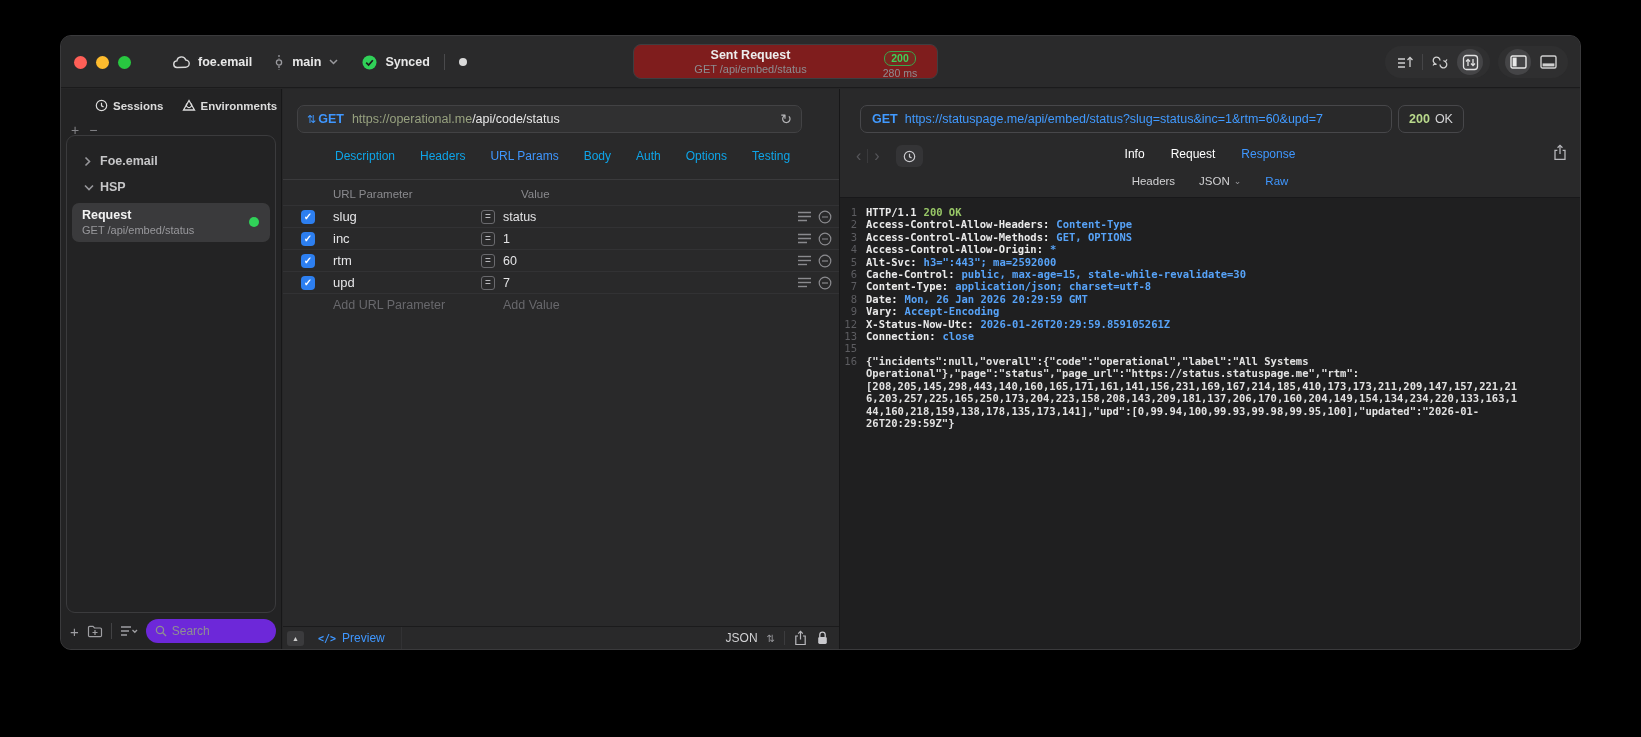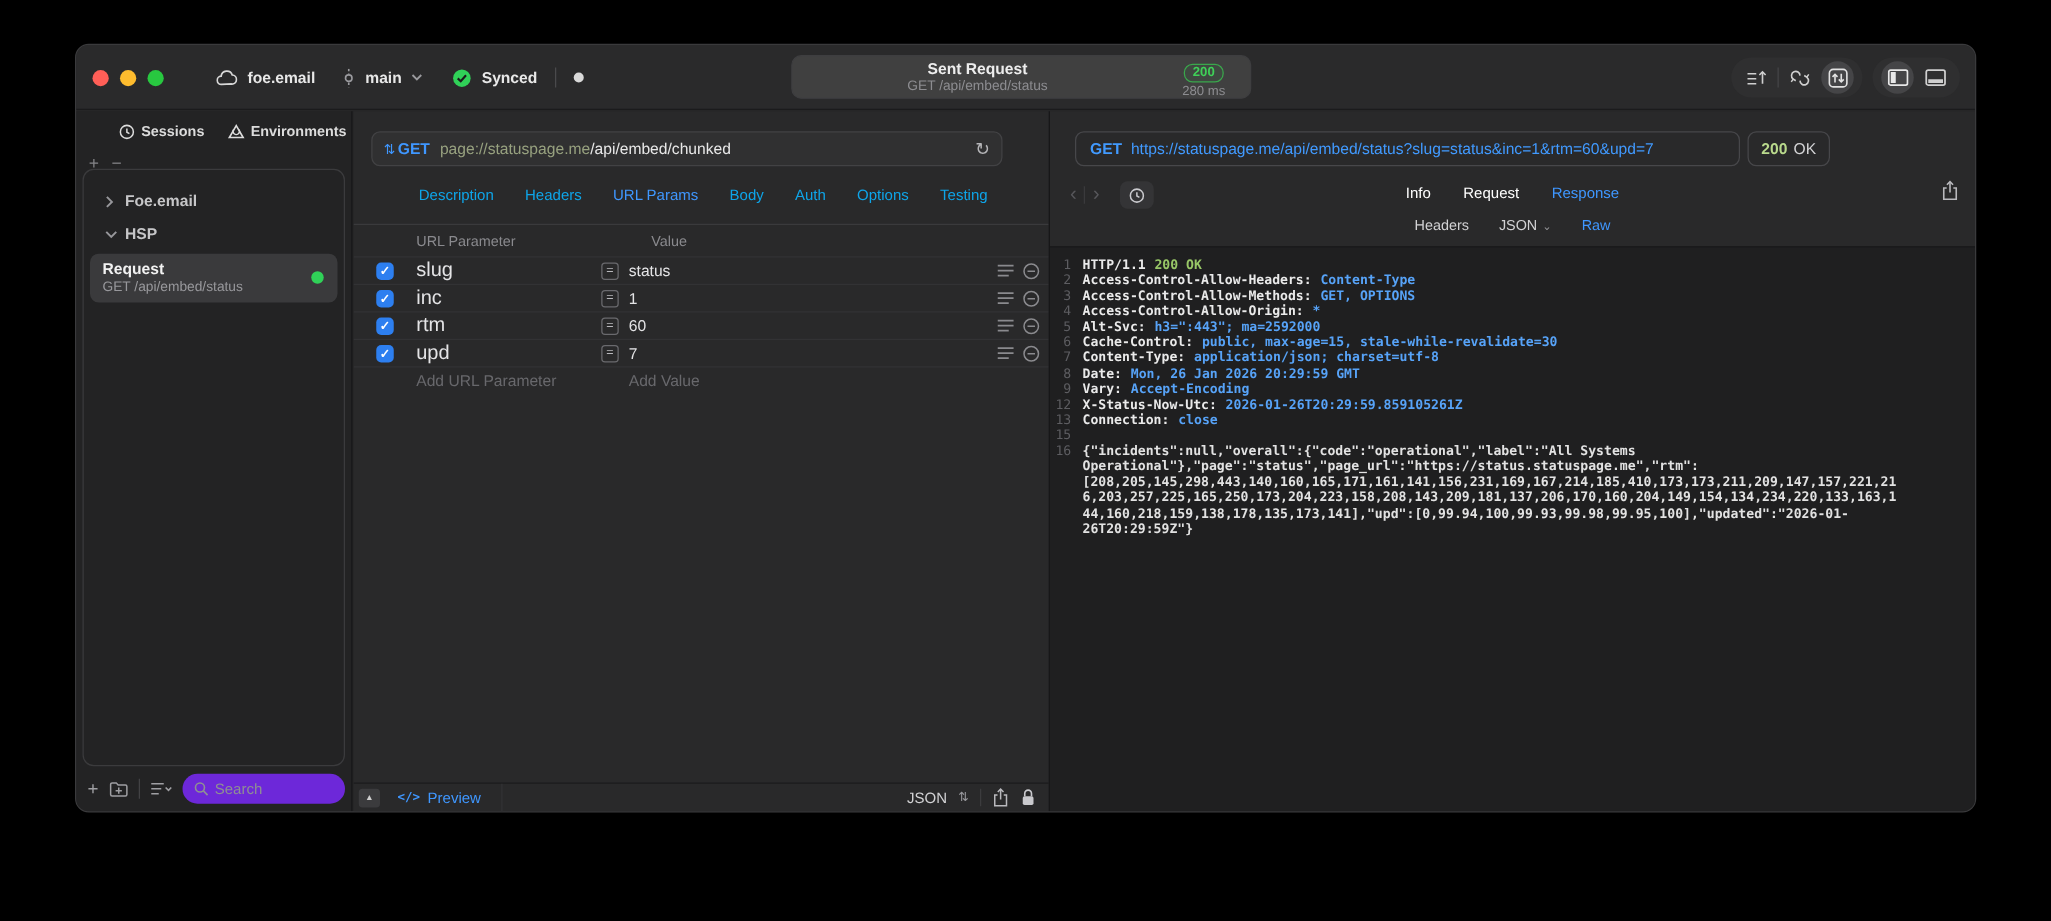--- a/index.html
+++ b/index.html
@@ -16,22 +16,22 @@
               border-bottom:1px solid #1b1b1c; }
   .lights { position:absolute; left:13px; top:20px; display:flex; gap:9px; }
   .light { width:13px; height:13px; border-radius:50%; }
   .l-red{background:#ff5f57}.l-yel{background:#febc2e}.l-grn{background:#28c840}
   .tb-left { position:absolute; left:112px; top:0; height:52px; display:flex; align-items:center; gap:8px; }
   .tb-item { display:flex; align-items:center; gap:6px; color:#e8e8e8; font-size:12.5px; font-weight:700; }
   .tb-sep { width:1px; height:16px; background:#4a4a4c; margin:0 6px; }
   .rec-dot { width:8px; height:8px; border-radius:50%; background:#d9d9d9; }
   .chev { color:#9a9a9e; font-size:10px; }
 
-  .summary-pill { position:absolute; left:572px; top:8px; width:368px; height:35px;
-                  background:#404040; border:1px solid #3e3e40; border-radius:8px; }
+  .summary-pill { position:absolute; left:572px; top:8px; width:305px; height:35px;
+                  background:#7f1d1d; border:1px solid #3e3e40; border-radius:8px; }
   .sum-center { position:absolute; left:0; right:70px; top:3px; text-align:center; }
   .sum-title { font-size:12.5px; font-weight:700; color:#ededed; }
   .sum-sub { font-size:11px; color:#8d8d91; margin-top:1px; }
   .sum-right { position:absolute; right:8px; top:3px; width:58px; text-align:center; }
   .badge-200 { display:inline-block; font-size:10.5px; font-weight:700; color:#3fd158;
                border:1.5px solid #3aa74c; border-radius:7px; padding:0px 6px; line-height:13px;
                background:rgba(48,209,88,.06); }
   .sum-ms { font-size:10.5px; color:#8d8d91; margin-top:1px; }
 
   .tb-right { position:absolute; right:12px; top:10px; display:flex; gap:8px; }
@@ -78,21 +78,21 @@
   .rtab { font-size:12px; color:#0ea5e9; }
   .rtab.active { color:#3f97ff; }
   .req-sep { position:absolute; left:0; right:0; top:90px; border-top:1px solid #3a3a3c; }
   .tbl-head { position:absolute; left:0; right:0; top:94px; height:22px; display:flex; align-items:center; }
   .th1 { margin-left:50px; width:188px; color:#8a8a8e; font-size:11.5px; }
   .th2 { color:#8a8a8e; font-size:11.5px; }
   .rows { position:absolute; left:0; right:0; top:116px; }
   .prow { height:22px; display:flex; align-items:center; border-top:1px solid #323234; position:relative; }
   .cb { margin-left:18px; width:14px; height:14px; border-radius:4px; background:#2d7ff0; color:#fff;
         font-size:10px; font-weight:700; display:flex; align-items:center; justify-content:center; }
-  .pname { margin-left:18px; width:148px; color:#e4e4e6; font-size:16px; }
+  .pname { margin-left:18px; width:148px; color:#e4e4e6; font-size:13px; }
   .eqbox { width:14px; height:14px; border:1px solid #6a6a6e; border-radius:3px; color:#b9b9bd; font-size:10px;
            display:flex; align-items:center; justify-content:center; }
   .pval { margin-left:8px; color:#e4e4e6; font-size:12.5px; }
   .hamb { position:absolute; right:28px; top:5px; }
   .minus-c { position:absolute; right:7px; top:4px; }
   .addrow { height:22px; display:flex; align-items:center; border-top:1px solid #323234; }
   .add1 { margin-left:50px; width:170px; color:#68686c; font-size:12.5px; }
   .add2 { color:#68686c; font-size:12.5px; }
   .req-footer { position:absolute; left:0; right:0; bottom:0; height:23px; border-top:1px solid #1b1b1c;
                 display:flex; align-items:center; background:#29292a; }
@@ -319,22 +319,22 @@
         </span>
         <input placeholder="Search" style="">
       </div>
     </div>
   </div>
 
   <div class="req-pane">
     <div class="urlbar">
       <span class="updown">⇅</span>
       <span class="method">GET</span>
-      <span class="url-host">page://statuspage.me</span>
-        <span class="url-path">/api/embed/chunked</span>
+      <span class="url-host">https://operational.me</span>
+        <span class="url-path">/api/code/status</span>
       <span class="refresh">↻</span>
     </div>
 
     <div class="req-tabs">
       <span class="rtab">Description</span>
       <span class="rtab">Headers</span>
       <span class="rtab active">URL Params</span>
       <span class="rtab">Body</span>
       <span class="rtab">Auth</span>
       <span class="rtab">Options</span>

